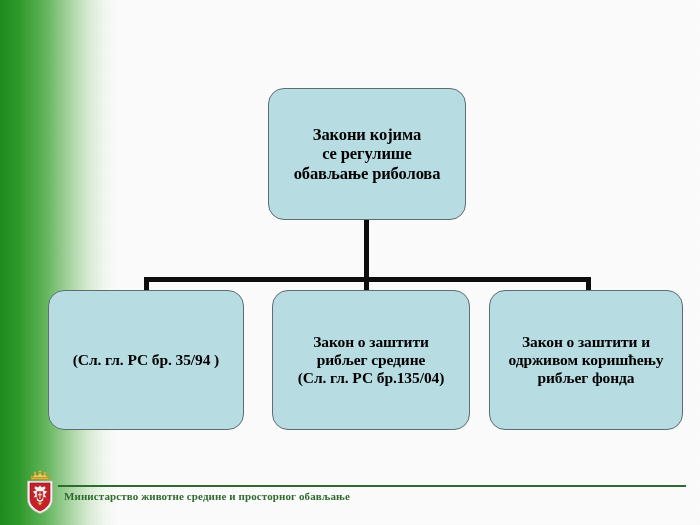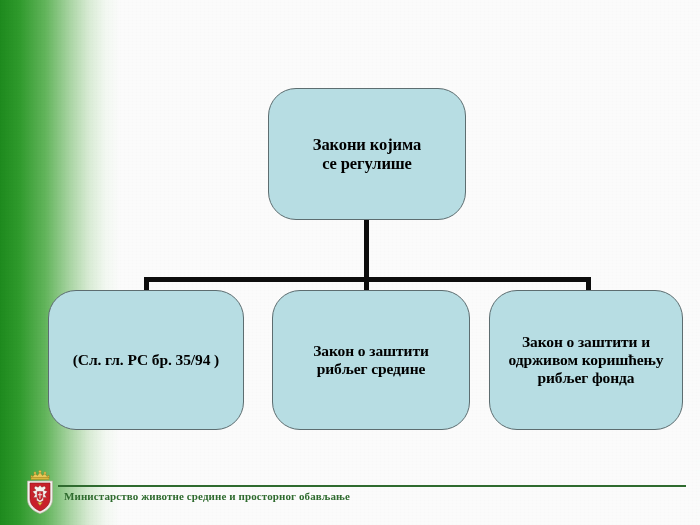--- a/index.html
+++ b/index.html
@@ -49,21 +49,21 @@
       #f2f8f1 88%,
       #fbfbfb 100%);
   }
 
   
   .node {
     position: absolute;
     box-sizing: border-box;
     background: #b7dde3;
     border: 1px solid #5d6d70;
-    border-radius: 28px;
+    border-radius: 16px;
     display: flex;
     align-items: center;
     justify-content: center;
     text-align: center;
     color: #000000;
     font-weight: bold;
     line-height: 1.16;
     letter-spacing: -0.1px;
   }
 
@@ -158,33 +158,35 @@
   <div class="conn" id="conn-trunk"></div>
   <div class="conn" id="conn-bar"></div>
   <div class="conn" id="conn-stub-left"></div>
   <div class="conn" id="conn-stub-mid"></div>
   <div class="conn" id="conn-stub-right"></div>
 
   <div class="node" id="node-root">
     <div class="txt">
       <span>Закони којима</span>
       <span>се регулише</span>
+      <span>обављање риболова</span>
     </div>
   </div>
 
   <div class="node" id="node-fishery">
     <div class="txt">
       <span>(Сл. гл. РС бр. 35/94 )</span>
     </div>
   </div>
 
   <div class="node" id="node-environment">
     <div class="txt">
       <span>Закон о заштити</span>
       <span>рибљег средине</span>
+      <span>(Сл. гл. РС бр.135/04)</span>
     </div>
   </div>
 
   <div class="node" id="node-fishstock">
     <div class="txt">
       <span>Закон о заштити и</span>
       <span>одрживом коришћењу</span>
       <span>рибљег фонда</span>
     </div>
   </div>

